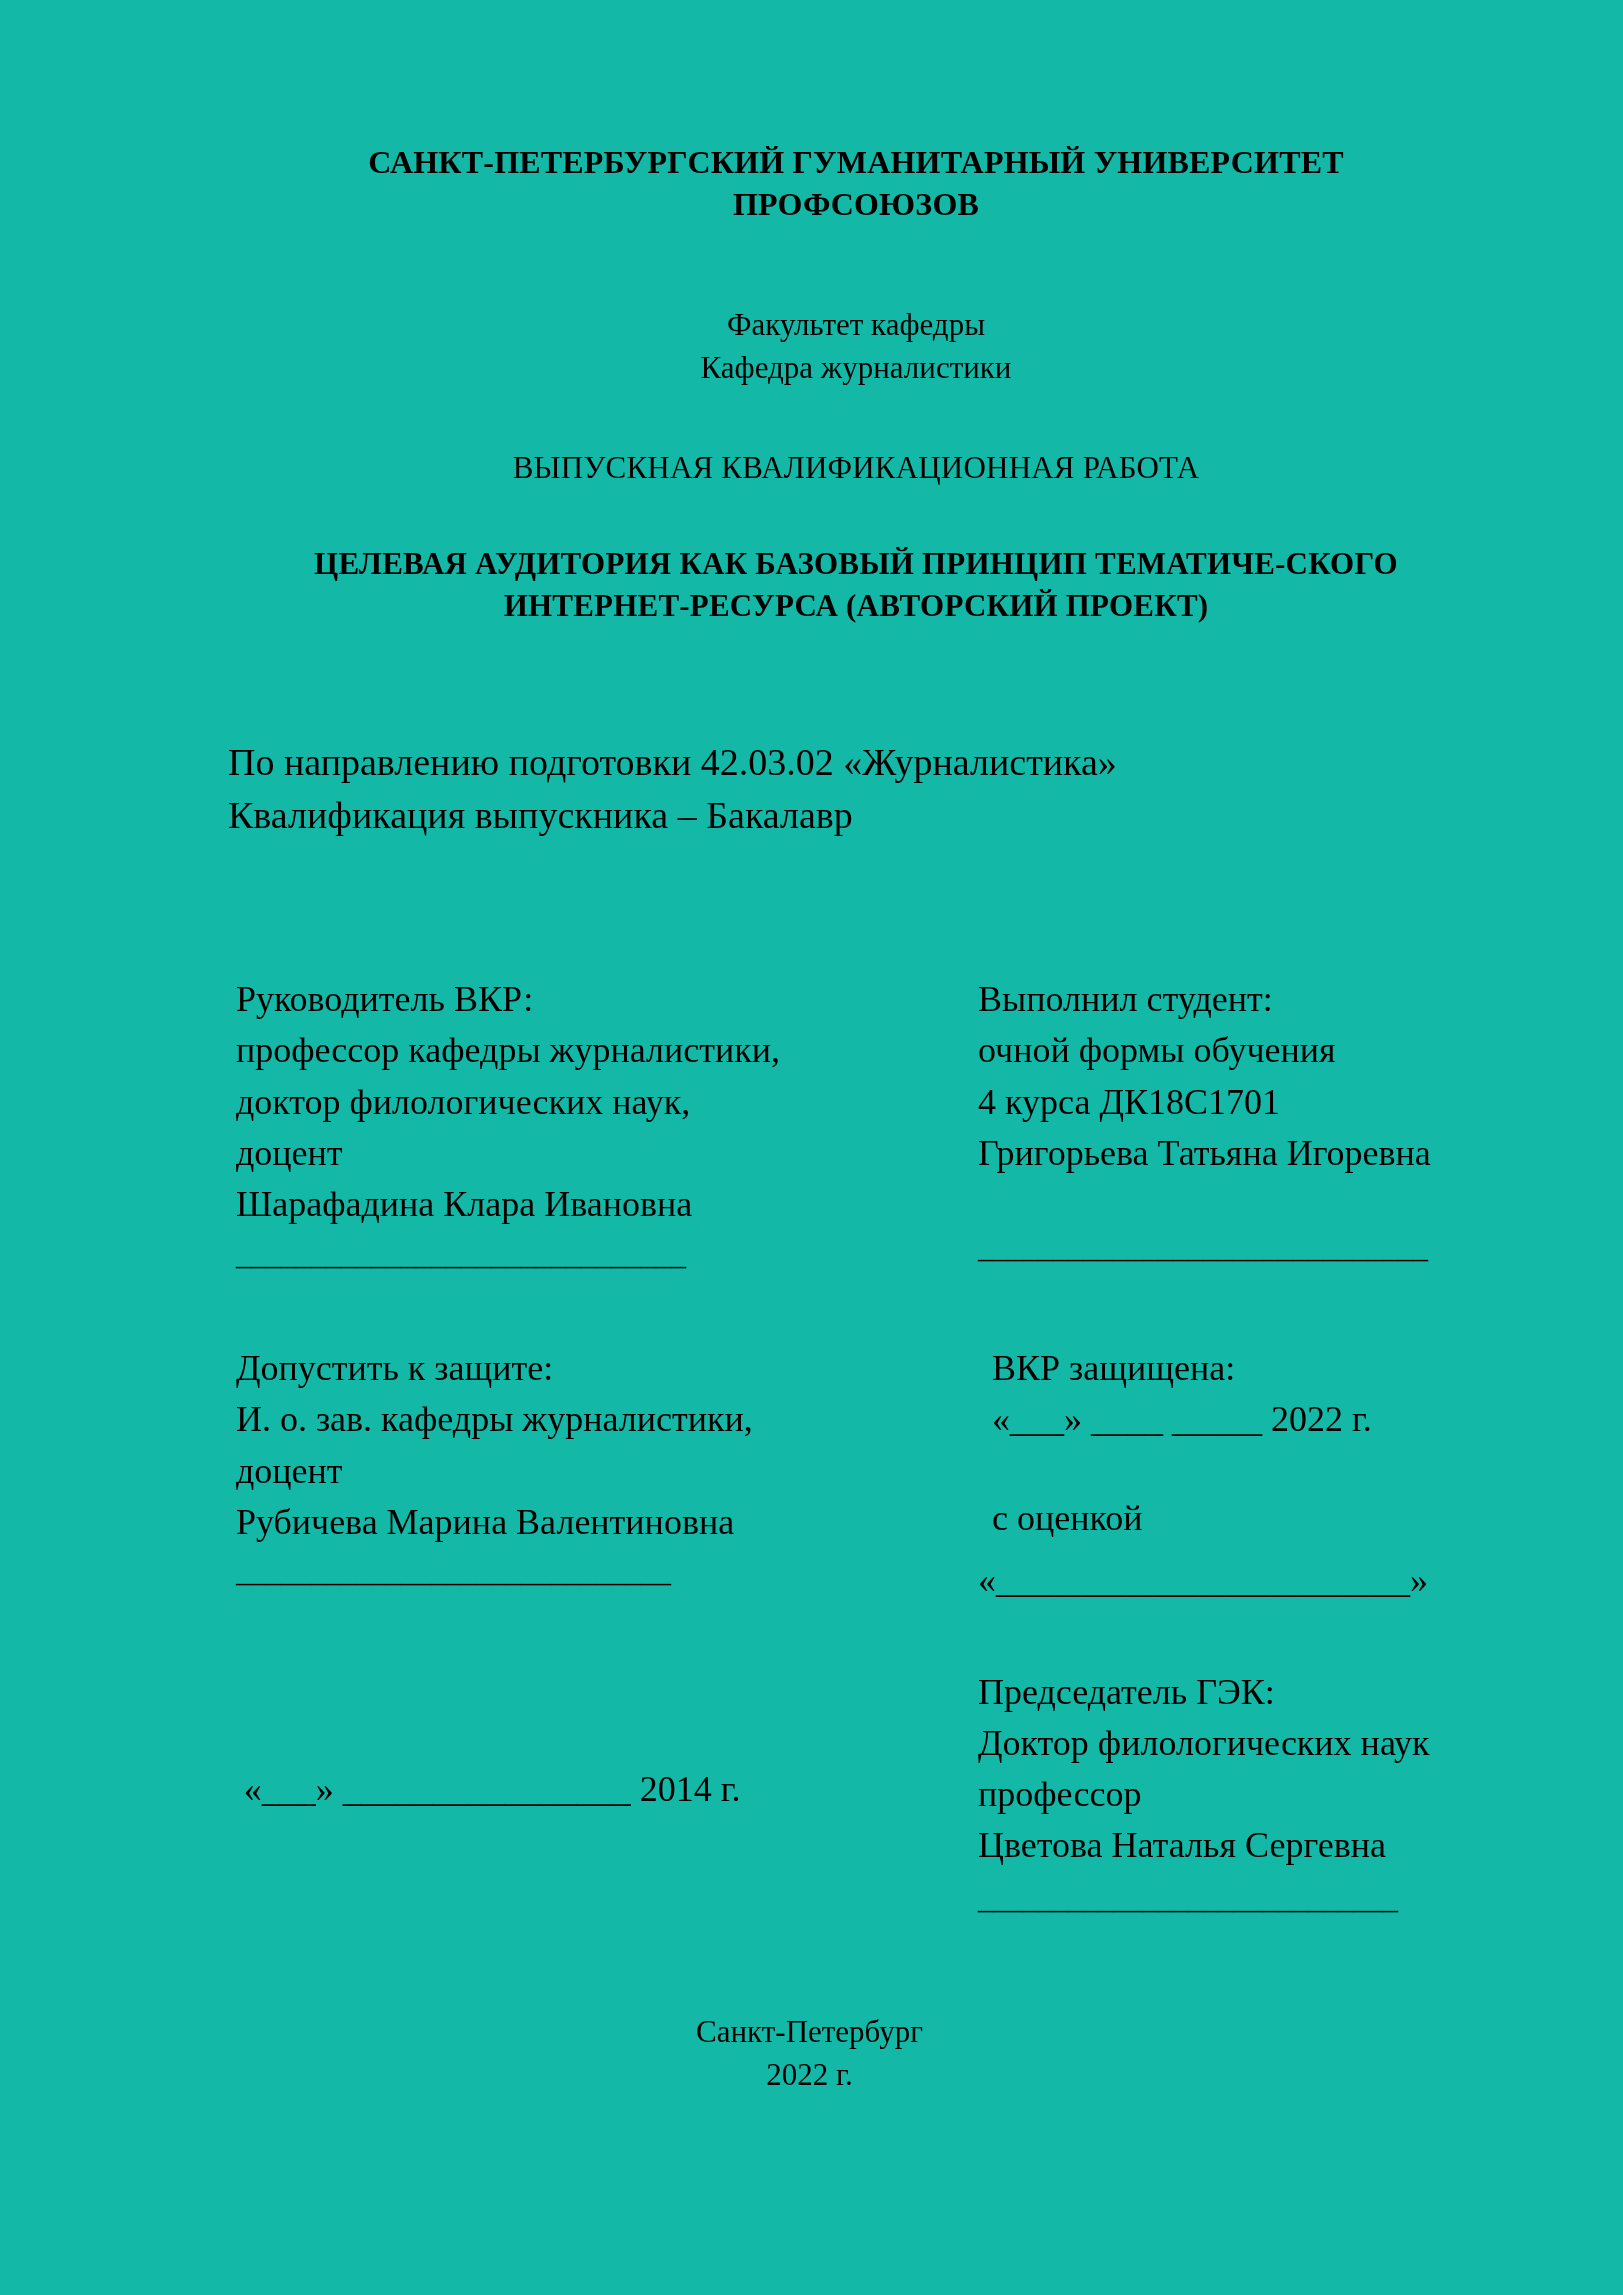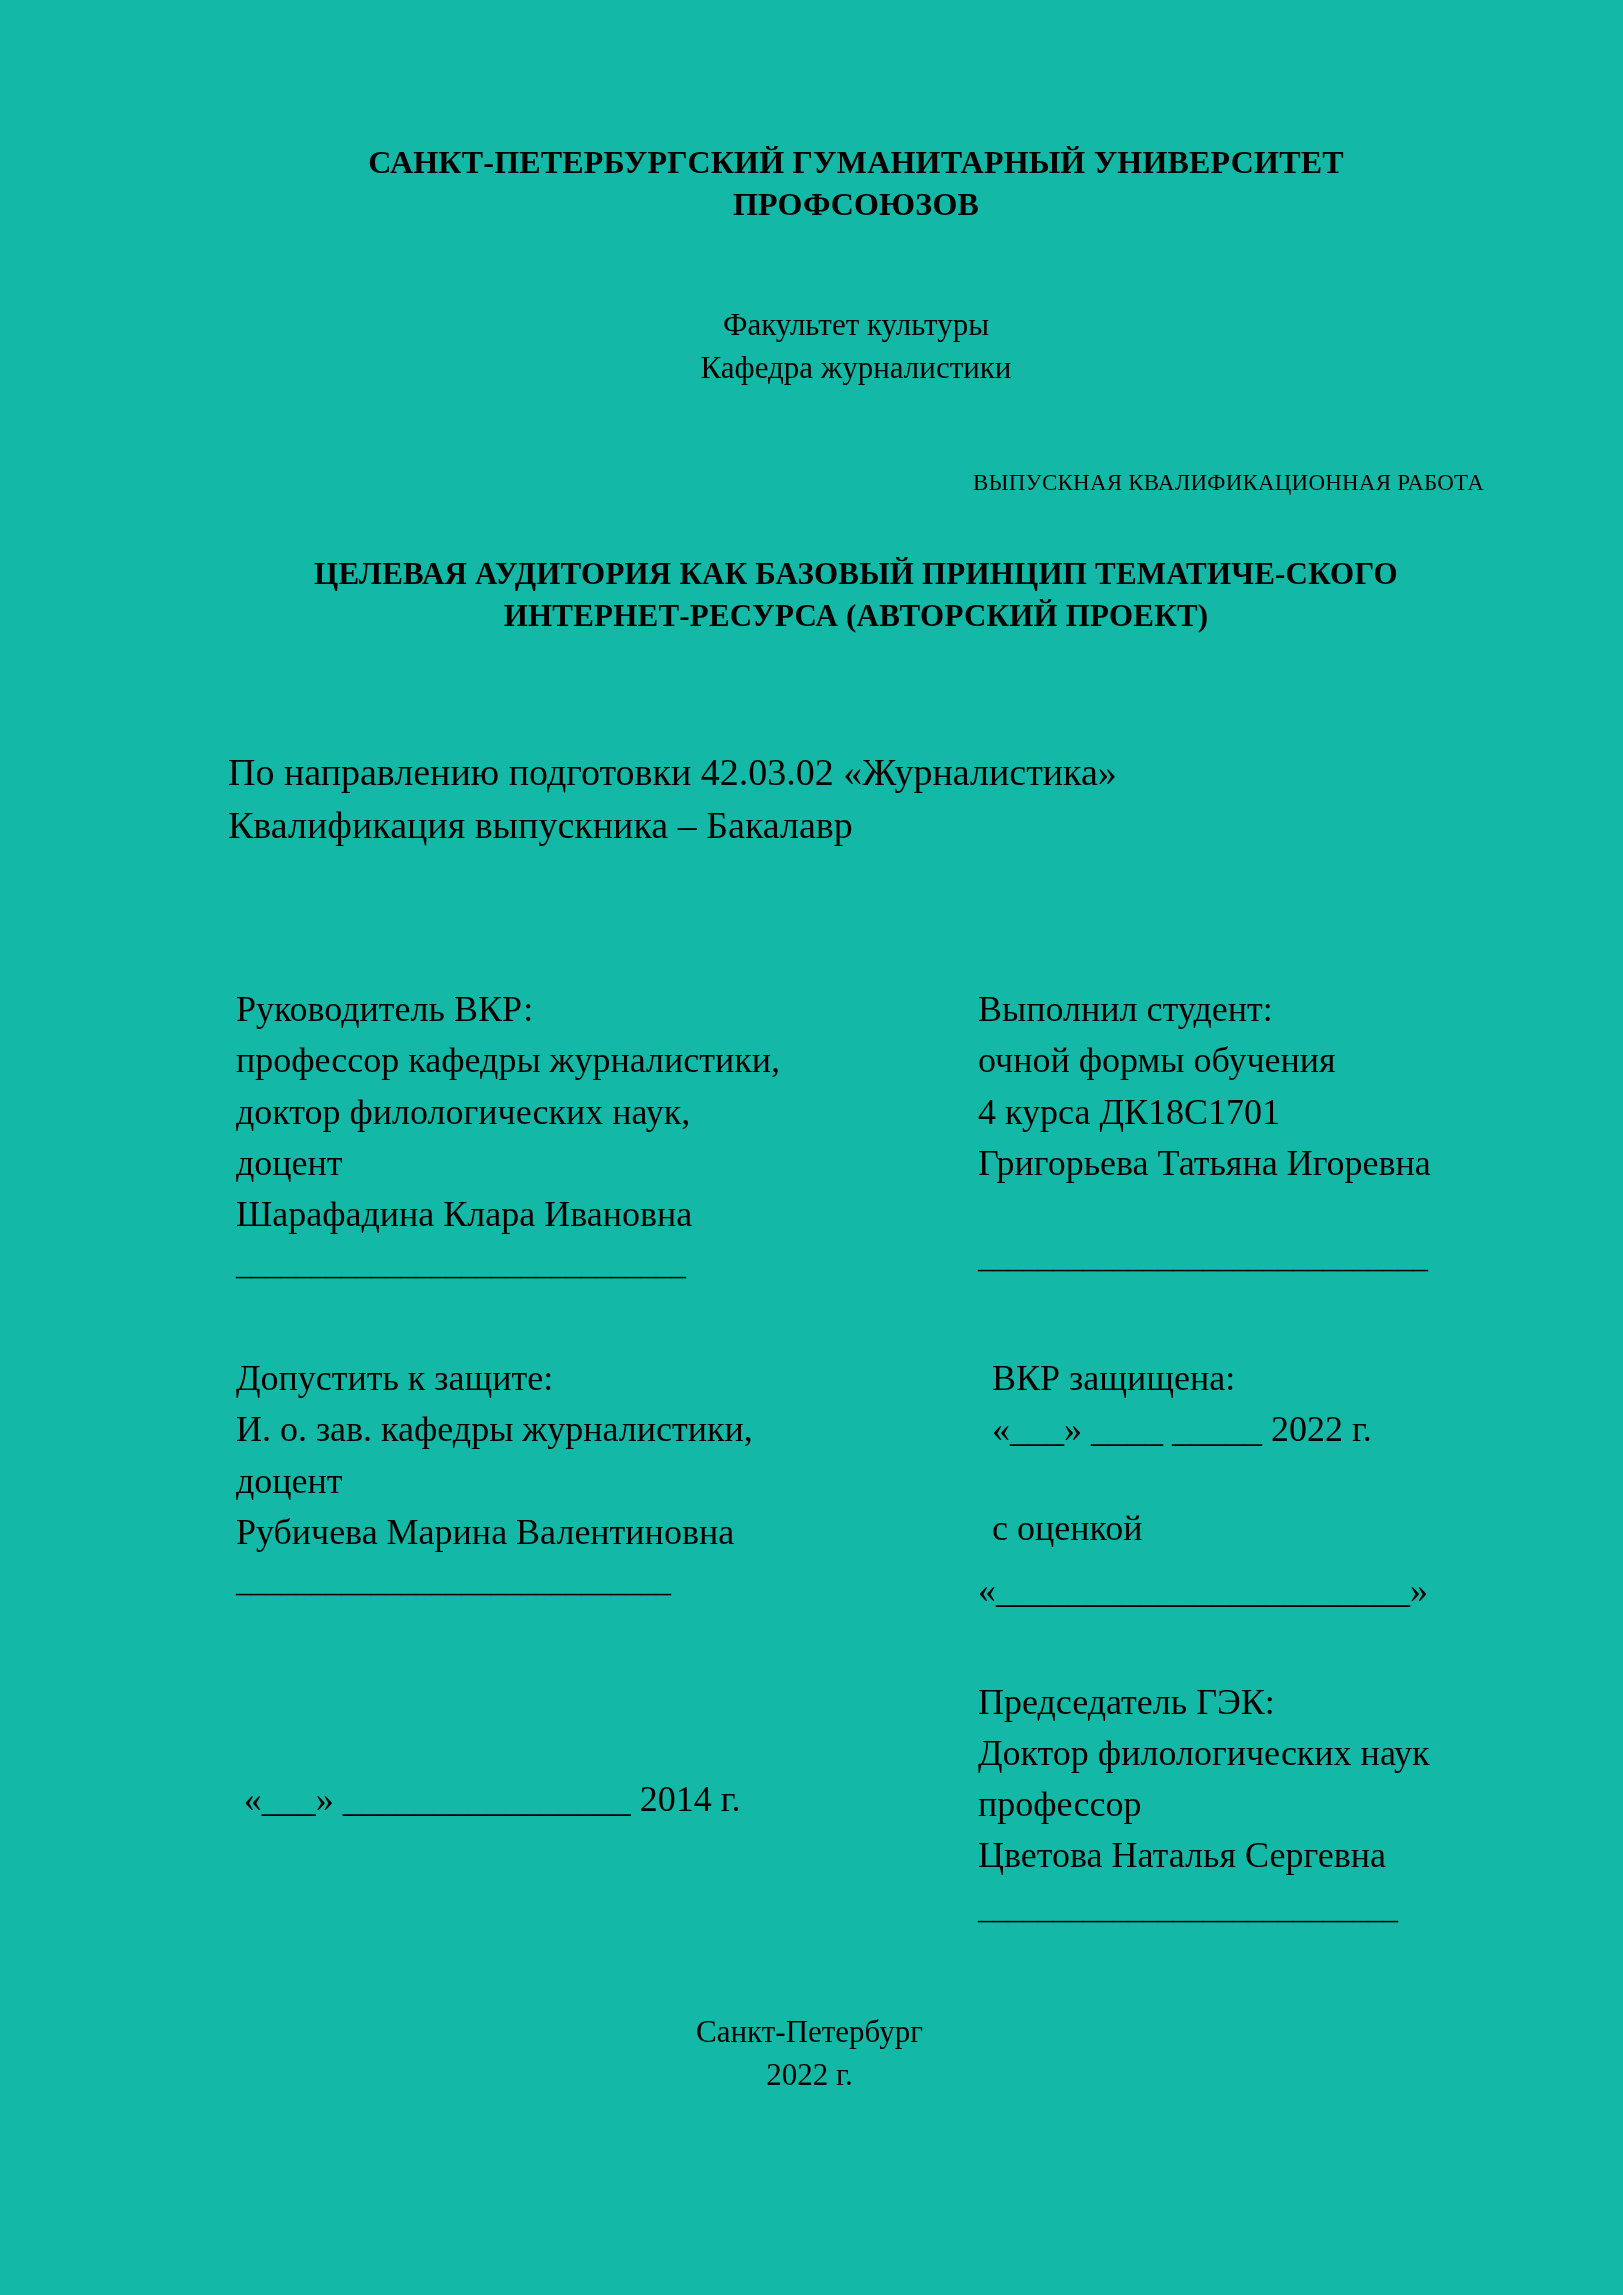--- a/index.html
+++ b/index.html
@@ -39,23 +39,23 @@
   }
 
   .faculty-block {
     margin-top: 79px;
     text-align: center;
     font-size: 31px;
     line-height: 1.36;
   }
 
   .work-type {
-    margin-top: 81px;
-    text-align: right;
-    font-size: 23px;
+    margin-top: 61px;
+    text-align: center;
+    font-size: 31px;
     letter-spacing: 0.2px;
   }
 
   .work-title {
     margin-top: 57px;
     text-align: center;
     font-size: 31px;
     font-weight: bold;
     line-height: 1.35;
     letter-spacing: 0.2px;
@@ -118,21 +118,21 @@
 </style>
 </head>
 <body>
 
 <div class="page">
   <div class="content">
 
     <div class="univ-title">САНКТ-ПЕТЕРБУРГСКИЙ ГУМАНИТАРНЫЙ УНИВЕРСИТЕТ ПРОФСОЮЗОВ</div>
 
     <div class="faculty-block">
-      <div>Факультет культуры</div>
+      <div>Факультет кафедры</div>
       <div>Кафедра журналистики</div>
     </div>
 
     <div class="work-type">ВЫПУСКНАЯ КВАЛИФИКАЦИОННАЯ РАБОТА</div>
 
     <div class="work-title">ЦЕЛЕВАЯ АУДИТОРИЯ КАК БАЗОВЫЙ ПРИНЦИП ТЕМАТИЧЕ-СКОГО ИНТЕРНЕТ-РЕСУРСА (АВТОРСКИЙ ПРОЕКТ)</div>
 
     <div class="direction-block">
       <div>По направлению подготовки 42.03.02 «Журналистика»</div>
       <div>Квалификация выпускника – Бакалавр</div>

